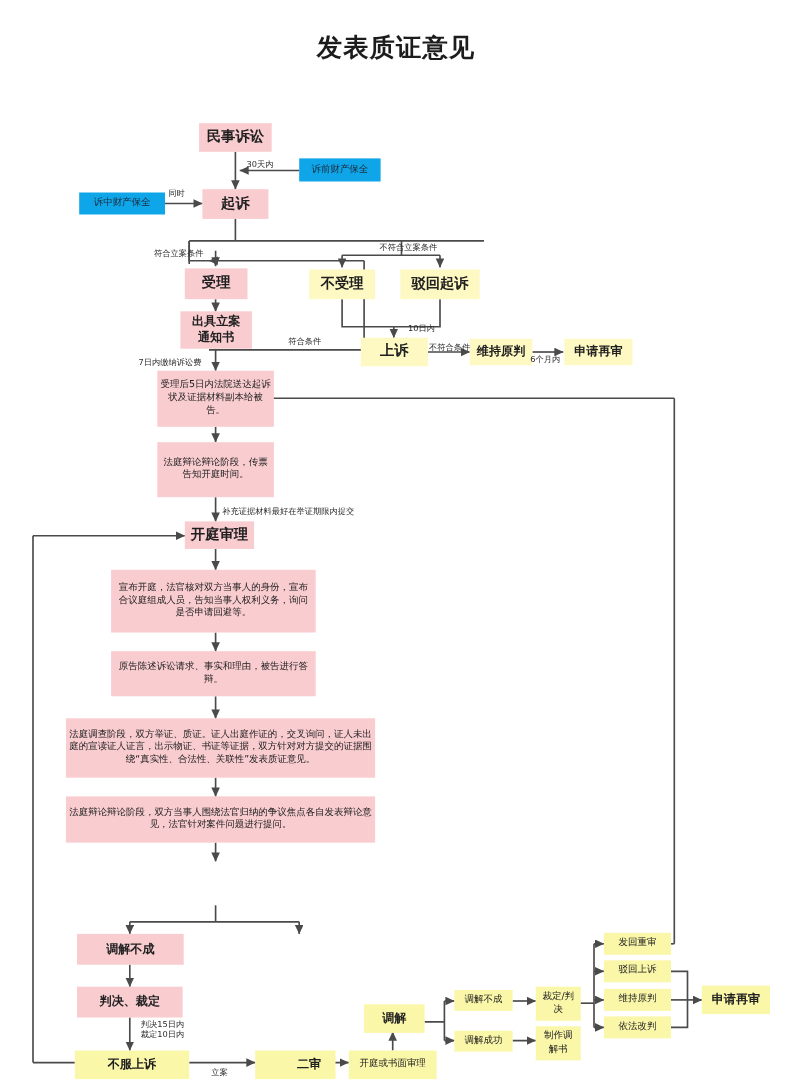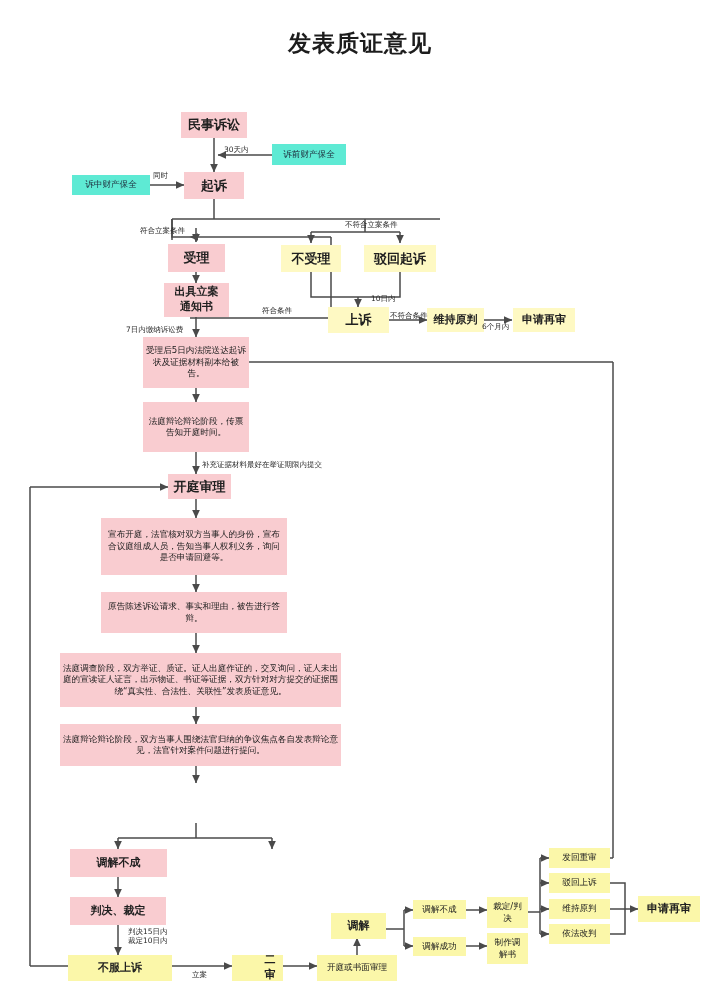--- a/index.html
+++ b/index.html
@@ -9,21 +9,21 @@
     color:#1a1a1a;
   }
   #canvas{position:absolute;left:0;top:0;width:720px;height:983px;}
   .node{
     position:absolute;box-sizing:border-box;
     display:flex;align-items:center;justify-content:center;text-align:center;
     line-height:1.32;padding:2px 3px;z-index:5;
   }
   .pink{background:#f9ccd0;color:#202020;}
   .orange{background:#fef9c3;color:#202020;}
-  .blue{background:#5eead4;color:#1d2a3a;}
+  .blue{background:#0ea5e9;color:#1d2a3a;}
   .yellow{background:#fbf7a9;color:#202020;}
   .title{
     position:absolute;left:0;top:28px;width:720px;text-align:center;
     font-size:23px;font-weight:bold;letter-spacing:1px;color:#1c1c1c;
   }
   .lbl{
     position:absolute;font-size:7.5px;color:#2a2a2a;white-space:nowrap;z-index:6;
     line-height:1.25;
   }
   svg.wires{position:absolute;left:0;top:0;width:720px;height:983px;z-index:1;}
@@ -178,21 +178,21 @@
   <div class="node pink f9" style="left:60px;top:724px;width:281px;height:42px;">法庭辩论辩论阶段，双方当事人围绕法官归纳的争议焦点各自发表辩论意见，法官针对案件问题进行提问。</div>
 
 
   <div class="node pink f11" style="left:70px;top:849px;width:97px;height:28px;">调解不成</div>
 
 
   <div class="node pink f11" style="left:70px;top:897px;width:96px;height:28px;">判决、裁定</div>
 
   <div class="node yellow f11" style="left:68px;top:955px;width:104px;height:26px;">不服上诉</div>
 
-  <div class="node yellow f11" style="left:232px;top:955px;width:51px;height:26px;padding-left:28px;">二审</div>
+  <div class="node yellow f11" style="left:232px;top:955px;width:73px;height:26px;padding-left:28px;">二审</div>
 
   <div class="node yellow f9" style="left:317px;top:955px;width:80px;height:26px;">开庭或书面审理</div>
 
   <div class="node yellow f11" style="left:331px;top:913px;width:55px;height:26px;">调解</div>
 
   <div class="node yellow f9" style="left:413px;top:900px;width:53px;height:19px;">调解不成</div>
 
   <div class="node yellow f9" style="left:413px;top:937px;width:53px;height:19px;">调解成功</div>
 
   <div class="node yellow f9 multiline" style="left:487px;top:897px;width:41px;height:31px;white-space:pre-line;">裁定/判

